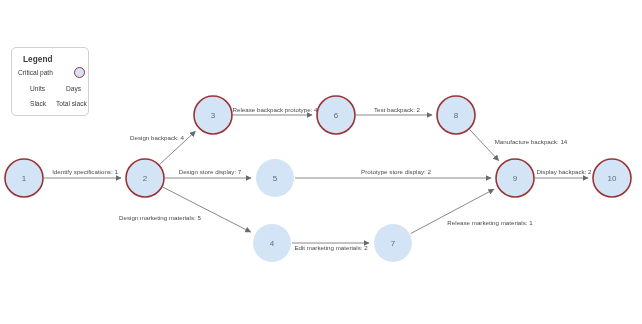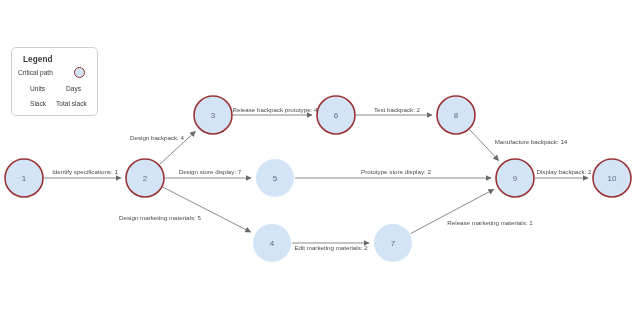--- a/index.html
+++ b/index.html
@@ -50,21 +50,21 @@
     font-size: 6.2px;
     fill: #4a4a4a;
     text-anchor: middle;
     dominant-baseline: central;
   }
   
   #legend {
     position: absolute;
     left: 11px;
     top: 47px;
-    width: 87px;
+    width: 78px;
     height: 69px;
     box-sizing: border-box;
     border: 1px solid #d0d0d0;
     border-radius: 5px;
     background: #ffffff;
   }
   #legend .lg-title {
     position: absolute;
     left: 11px;
     top: 7px;

